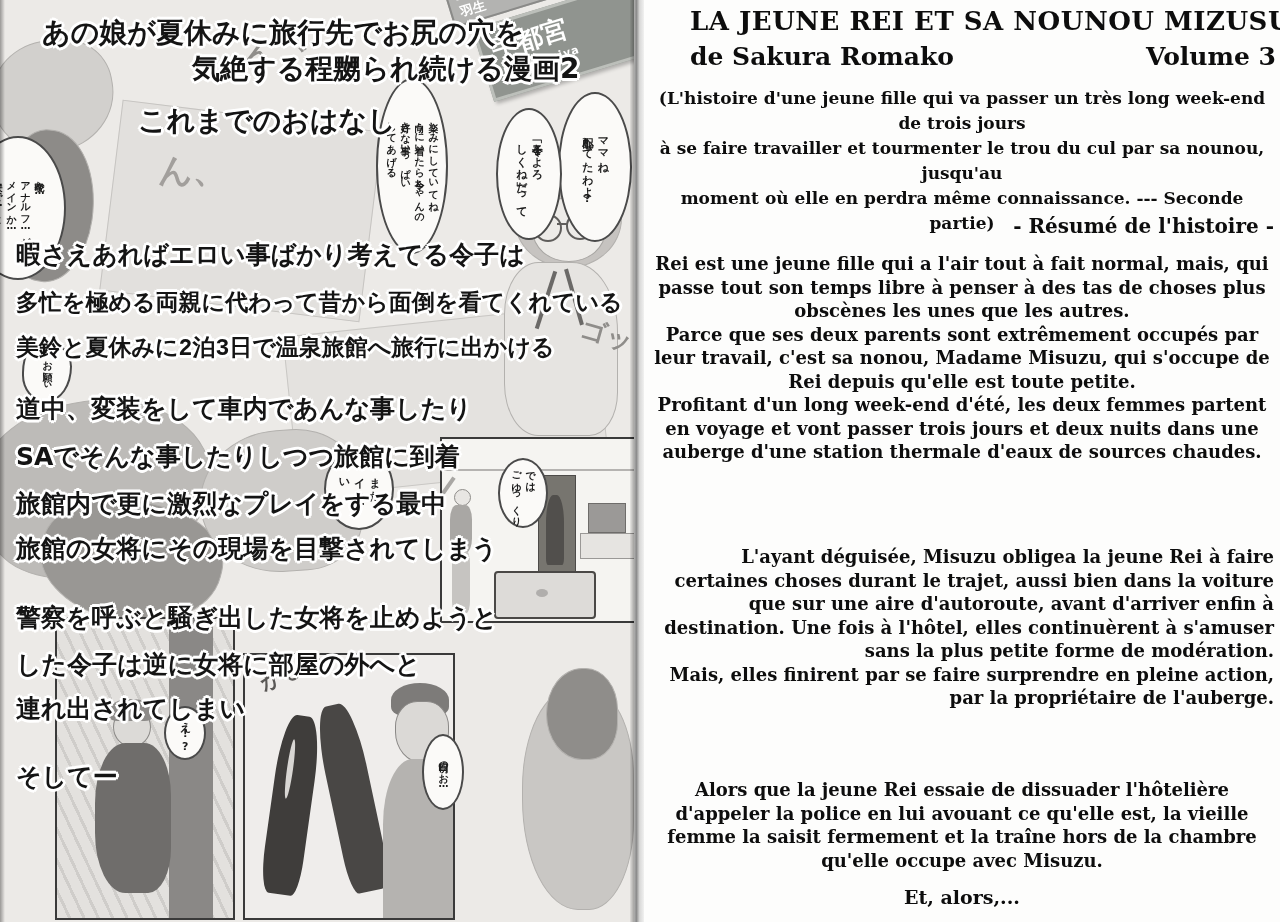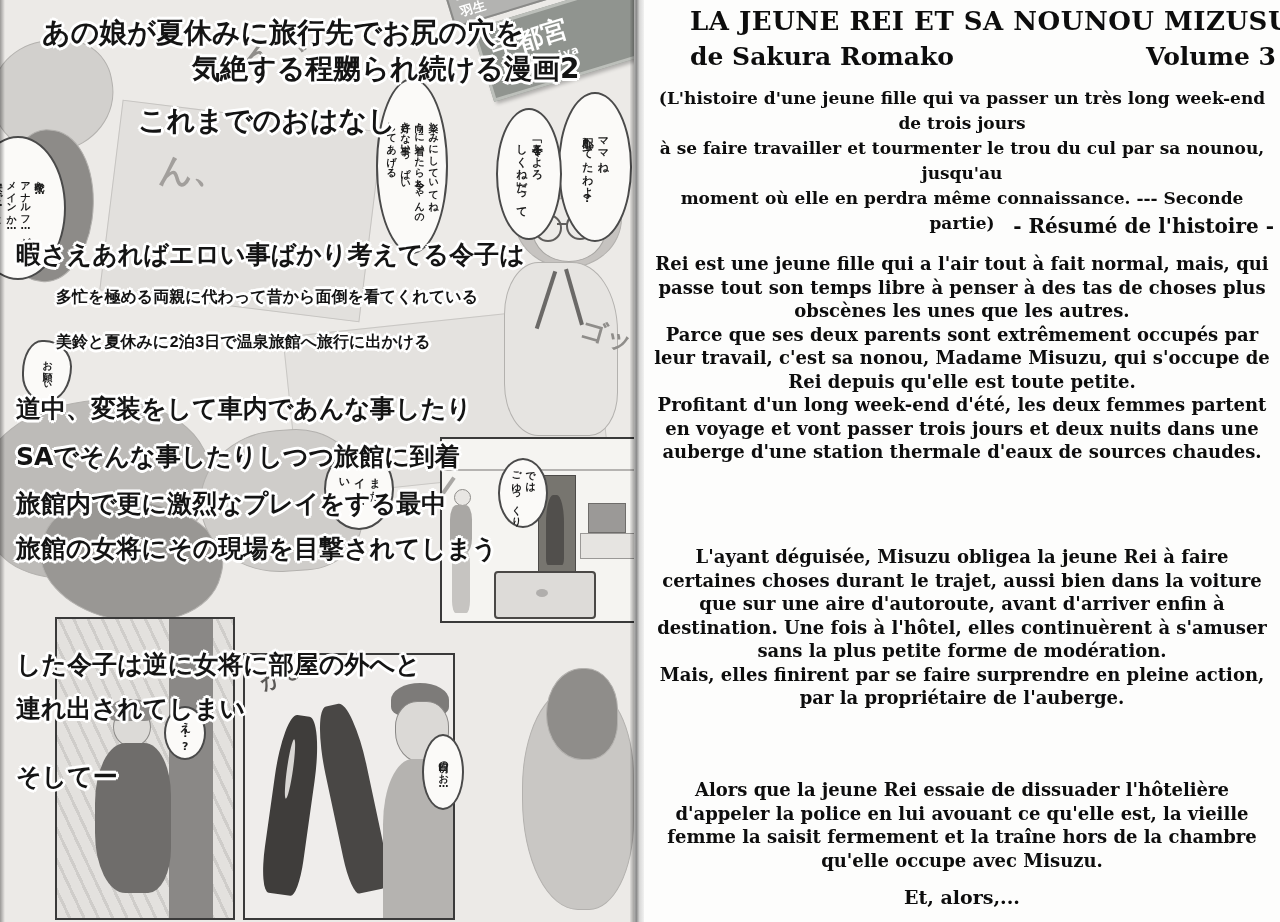--- a/index.html
+++ b/index.html
@@ -10,21 +10,21 @@
   .gutter{position:absolute;left:630px;top:0;width:16px;height:922px;
           background:linear-gradient(to right,rgba(0,0,0,.05),rgba(0,0,0,.45) 40%,rgba(0,0,0,.15) 60%,rgba(255,255,255,0));}
   .edge{position:absolute;left:0;top:0;width:5px;height:922px;background:linear-gradient(to right,rgba(0,0,0,.35),rgba(0,0,0,0));}
   .art{position:absolute;}
   .blob{position:absolute;border:1px solid #b3b1ae;}
   .jp-outline{position:absolute;font-family:"DejaVu Sans",sans-serif;font-weight:900;color:#141414;white-space:nowrap;
       text-shadow:-2px -2px 0 #fff,0 -2px 0 #fff,2px -2px 0 #fff,-2px 0 0 #fff,2px 0 0 #fff,
                   -2px 2px 0 #fff,0 2px 0 #fff,2px 2px 0 #fff,-3px 0 0 #fff,3px 0 0 #fff,0 3px 0 #fff,0 -3px 0 #fff;}
   .hline{font-size:28px;}
   .sline{font-size:25px;}
-  .sline.long{font-size:16px;margin-left:40px;}
+  .sline.long{font-size:23px;}
   .bubble{position:absolute;background:#fbfaf8;border:2px solid #4a4a4a;border-radius:50%;
           display:flex;align-items:center;justify-content:center;box-sizing:border-box;}
   .vtext{writing-mode:vertical-rl;text-orientation:upright;white-space:pre-line;font-size:11px;line-height:1.4;color:#1c1c1c;font-weight:bold;}
   .sfx{position:absolute;font-weight:900;color:#8f8d8a;}
   
   .sign-group{position:absolute;left:442px;top:-14px;transform:rotate(-17deg);transform-origin:left top;}
   .sign-small{width:152px;height:44px;background:#b3b3b1;border:2px solid #8a8a88;color:#fff;
               font-weight:bold;font-size:13px;padding:2px 8px;box-sizing:border-box;}
   .sign-small .row{display:flex;justify-content:space-between;}
   .sign-main{margin:6px 0 0 16px;width:228px;height:76px;background:#90948f;border:3px solid #bcbfba;color:#fff;
@@ -176,20 +176,21 @@
     <div class="jp-outline hline" style="left:192px;top:50px;">気絶する程嬲られ続ける漫画2</div>
     <div class="jp-outline hline" style="left:138px;top:102px;">これまでのおはなし</div>
 
     <div class="jp-outline sline" style="left:16px;top:238px;font-family:Liberation Mono, monospace;">暇さえあればエロい事ばかり考えてる令子は</div>
     <div class="jp-outline sline long" style="left:16px;top:287px;">多忙を極める両親に代わって昔から面倒を看てくれている</div>
     <div class="jp-outline sline long" style="left:16px;top:332px;font-family:Liberation Mono, monospace;">美鈴と夏休みに2泊3日で温泉旅館へ旅行に出かける</div>
     <div class="jp-outline sline" style="left:16px;top:440px;">SAでそんな事したりしつつ旅館に到着</div>
     <div class="jp-outline sline" style="left:16px;top:392px;">道中、変装をして車内であんな事したり</div>
     <div class="jp-outline sline" style="left:16px;top:487px;">旅館内で更に激烈なプレイをする最中</div>
     <div class="jp-outline sline" style="left:16px;top:532px;">旅館の女将にその現場を目撃されてしまう</div>
+    <div class="jp-outline sline" style="left:16px;top:601px;">警察を呼ぶと騒ぎ出した女将を止めようと</div>
     <div class="jp-outline sline" style="left:16px;top:648px;">した令子は逆に女将に部屋の外へと</div>
     <div class="jp-outline sline" style="left:16px;top:692px;">連れ出されてしまい</div>
     <div class="jp-outline sline" style="left:16px;top:760px;">そしてー</div>
   </div>
 
   <div class="gutter"></div>
   <div class="edge"></div>
 
   <div class="right-page">
     <div class="fr fr-title">LA JEUNE REI ET SA NOUNOU MIZUSU!</div>
@@ -197,19 +198,19 @@
       <span>de Sakura Romako</span>
       <span>Volume 3</span>
     </div>
     <div class="fr fr-sub">(L'histoire d'une jeune fille qui va passer un très long week-end de trois jours
 à se faire travailler et tourmenter le trou du cul par sa nounou, jusqu'au
 moment où elle en perdra même connaissance. --- Seconde partie)</div>
     <div class="fr fr-head">- Résumé de l'histoire -</div>
     <div class="fr fr-par" style="top:252px;">Rei est une jeune fille qui a l'air tout à fait normal, mais, qui passe tout son temps libre à penser à des tas de choses plus obscènes les unes que les autres.
 Parce que ses deux parents sont extrêmement occupés par leur travail, c'est sa nonou, Madame Misuzu, qui s'occupe de Rei depuis qu'elle est toute petite.
 Profitant d'un long week-end d'été, les deux femmes partent en voyage et vont passer trois jours et deux nuits dans une auberge d'une station thermale d'eaux de sources chaudes.</div>
-    <div class="fr fr-par" style="top:545px;">L'ayant déguisée, Misuzu obligea la jeune Rei à faire certaines choses durant le trajet, aussi bien dans la voiture que sur une aire d'autoroute, avant d'arriver enfin à destination. Une fois à l'hôtel, elles continuèrent à s'amuser sans la plus petite forme de modération.
+    <div class="fr fr-par" style="top:545px;text-align:right;">L'ayant déguisée, Misuzu obligea la jeune Rei à faire certaines choses durant le trajet, aussi bien dans la voiture que sur une aire d'autoroute, avant d'arriver enfin à destination. Une fois à l'hôtel, elles continuèrent à s'amuser sans la plus petite forme de modération.
 Mais, elles finirent par se faire surprendre en pleine action, par la propriétaire de l'auberge.</div>
     <div class="fr fr-par" style="top:778px;">Alors que la jeune Rei essaie de dissuader l'hôtelière d'appeler la police en lui avouant ce qu'elle est, la vieille femme la saisit fermement et la traîne hors de la chambre qu'elle occupe avec Misuzu.</div>
     <div class="fr fr-close">Et, alors,...</div>
   </div>
 
 </div>
 
 </body></html>

